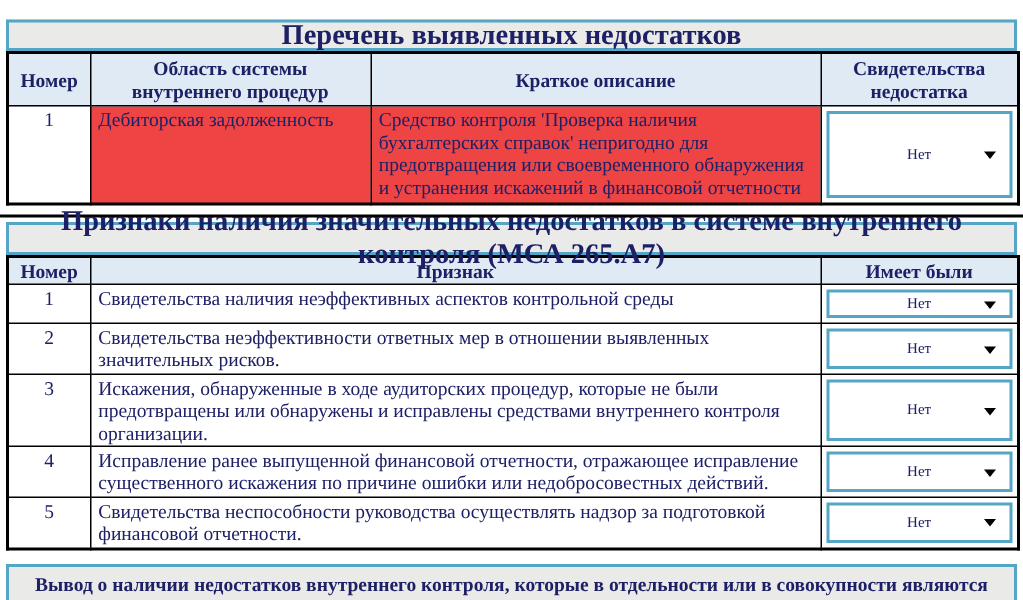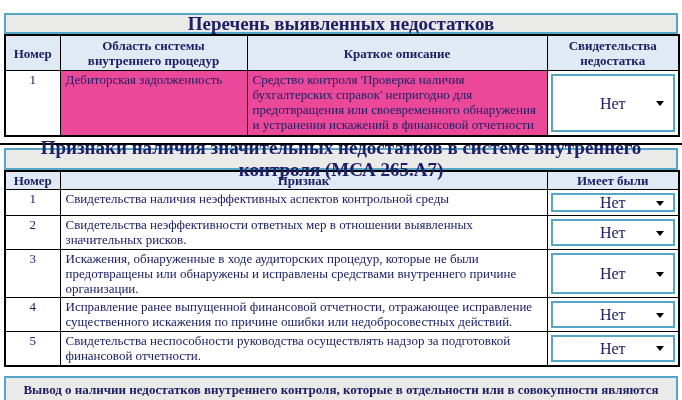--- a/index.html
+++ b/index.html
@@ -48,33 +48,33 @@
     font-weight: bold;
     text-align: center;
     vertical-align: middle;
     margin-left: 24px;
   }
   td.num {
     text-align: center;
     vertical-align: top;
   }
   td.text-cell { vertical-align: top; }
-  td.yellow { background: #ec4899; margin-top: 26px; }
+  td.yellow { background: #ef4444; margin-top: 26px; }
   td.dd-cell { position: relative; padding: 0; }
 
   
   .dd {
     position: absolute;
     top: 3px; left: 3px; right: 3px; bottom: 3px;
     border: 2px solid #55a5c6;
     background: #ffffff;
     display: flex;
     align-items: center;
     justify-content: center;
-    font-size: 16px;
+    font-size: 10px;
     cursor: default;
   }
   .dd .arrow {
     position: absolute;
     right: 9px;
     top: 50%;
     margin-top: -2px;
     width: 0; height: 0;
     border-left: 4px solid transparent;
     border-right: 4px solid transparent;
@@ -180,21 +180,21 @@
       <td class="text-cell">Свидетельства неэффективности ответных мер в отношении выявленных значительных рисков.</td>
       <td class="dd-cell">
         <div class="dd">
           <span>Нет</span>
           <span class="arrow"></span>
         </div>
       </td>
     </tr>
     <tr style="height:46px;">
       <td class="num">3</td>
-      <td class="text-cell">Искажения, обнаруженные в ходе аудиторских процедур, которые не были предотвращены или обнаружены и исправлены средствами внутреннего причине организации.</td>
+      <td class="text-cell">Искажения, обнаруженные в ходе аудиторских процедур, которые не были предотвращены или обнаружены и исправлены средствами внутреннего контроля организации.</td>
       <td class="dd-cell">
         <div class="dd">
           <span>Нет</span>
           <span class="arrow"></span>
         </div>
       </td>
     </tr>
     <tr style="height:34px;">
       <td class="num">4</td>
       <td class="text-cell">Исправление ранее выпущенной финансовой отчетности, отражающее исправление существенного искажения по причине ошибки или недобросовестных действий.</td>

